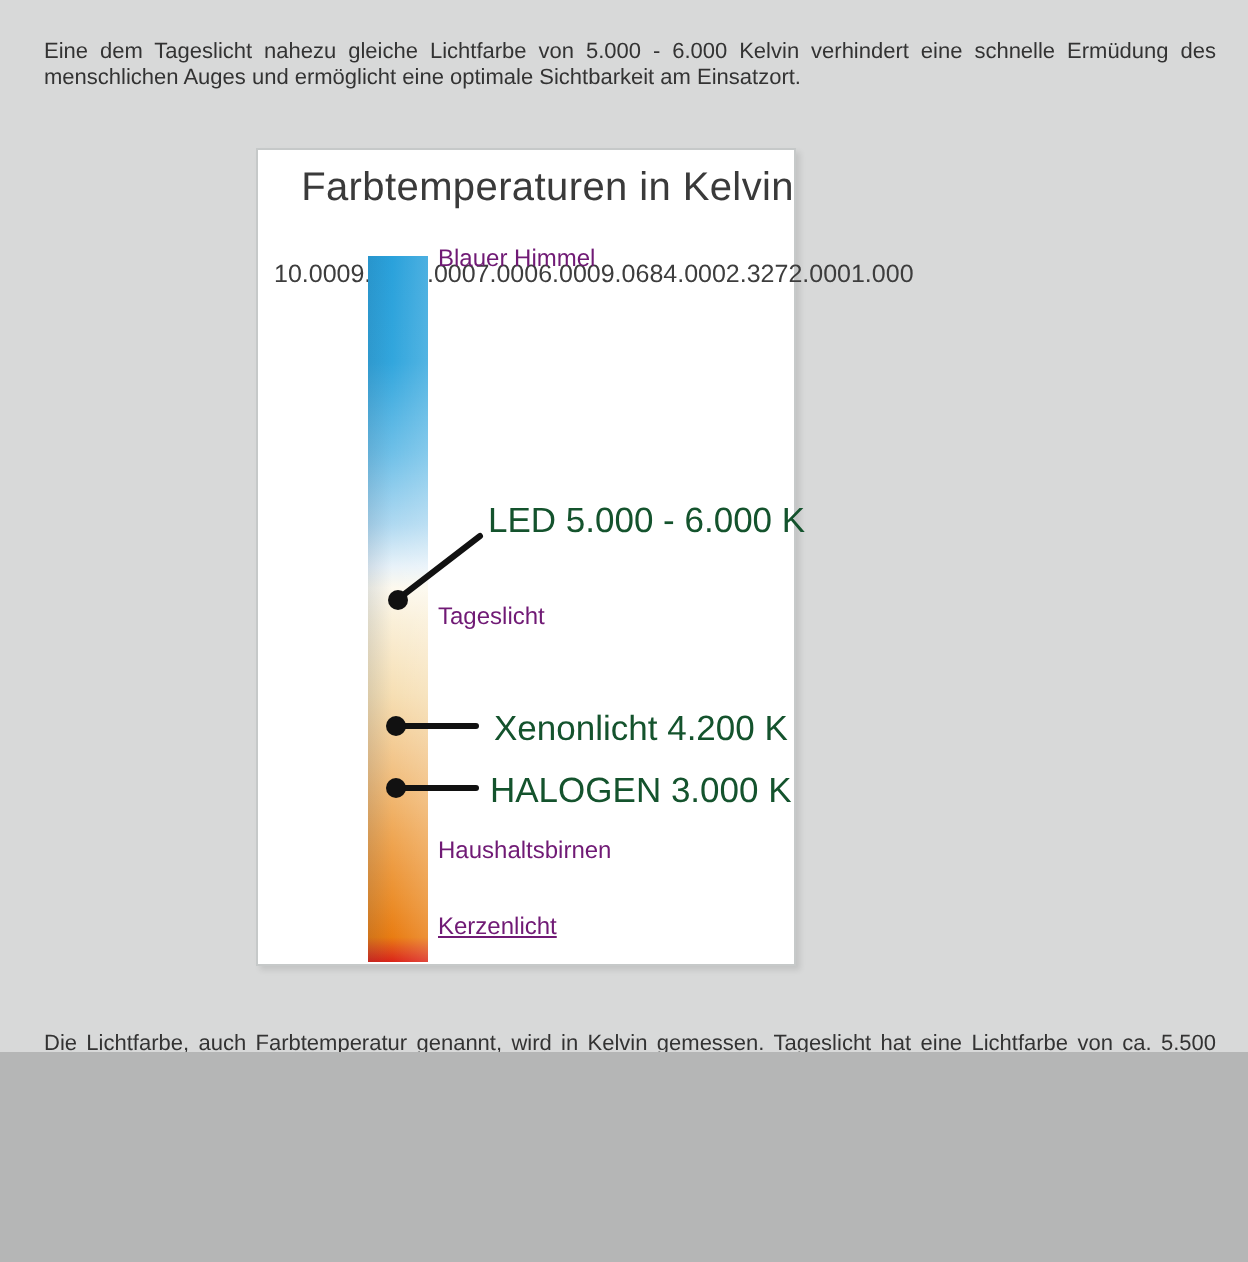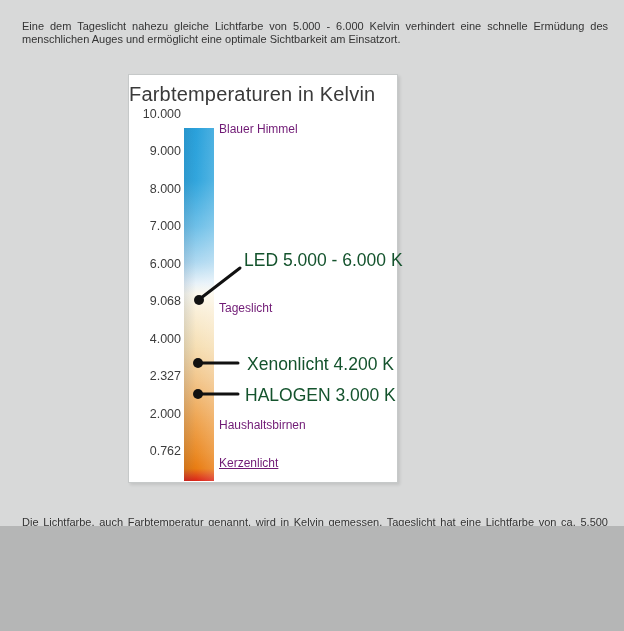--- a/index.html
+++ b/index.html
@@ -31,30 +31,30 @@
     left:128px;top:74px;
     width:270px;height:409px;
     background:#ffffff;
     border:1px solid #c6c9c9;
     box-sizing:border-box;
     box-shadow:2px 2px 3px rgba(0,0,0,0.10);
   }
   .figure-title{
     position:absolute;
     left:0;top:8px;width:100%;
-    text-align:left;
+    text-align:right;
     font-size:20px;
     color:#3a3a3a;
     letter-spacing:0.2px;
   }
   .tick-col{
     position:absolute;
-    left:8px;top:32px;
+    left:8px;top:55px;
     width:44px;height:351px;
-    display:flex;flex-direction:column;
+    display:flex;flex-direction:row;
     justify-content:space-between;
     text-align:right;
   }
   .tick{
     height:14px;line-height:14px;
     font-size:12.5px;color:#3d3d3d;
   }
   .kelvin-bar{
     position:absolute;
     left:55px;top:53px;
@@ -117,21 +117,21 @@
     <div class="tick-col">
       <span class="tick">10.000</span>
       <span class="tick">9.000</span>
       <span class="tick">8.000</span>
       <span class="tick">7.000</span>
       <span class="tick">6.000</span>
       <span class="tick">9.068</span>
       <span class="tick">4.000</span>
       <span class="tick">2.327</span>
       <span class="tick">2.000</span>
-      <span class="tick">0.762</span>
+      <span class="tick">1.000</span>
     </div>
 
     <div class="kelvin-bar"></div>
 
     <span class="bar-label lbl-sky">Blauer Himmel</span>
     <span class="bar-label lbl-daylight">Tageslicht</span>
     <span class="bar-label lbl-bulb">Haushaltsbirnen</span>
     <span class="bar-label lbl-candle">Kerzenlicht</span>
 
     <svg class="marker-overlay" viewBox="0 0 270 409" xmlns="http://www.w3.org/2000/svg">

